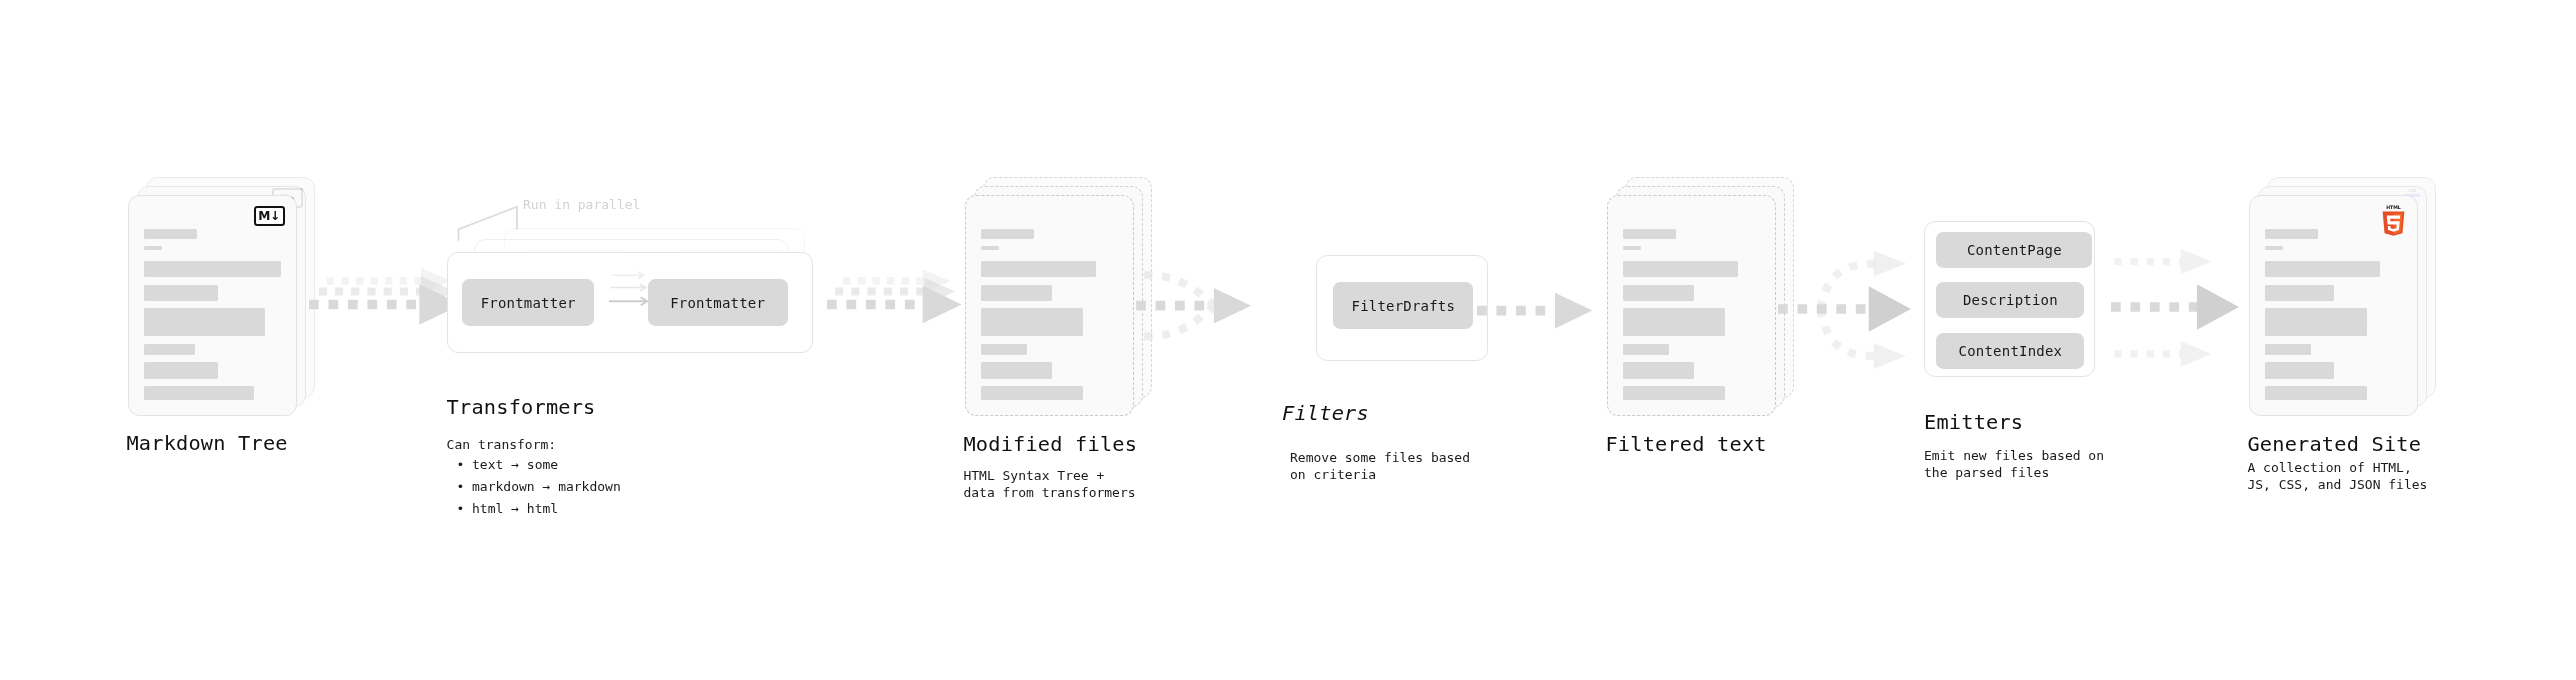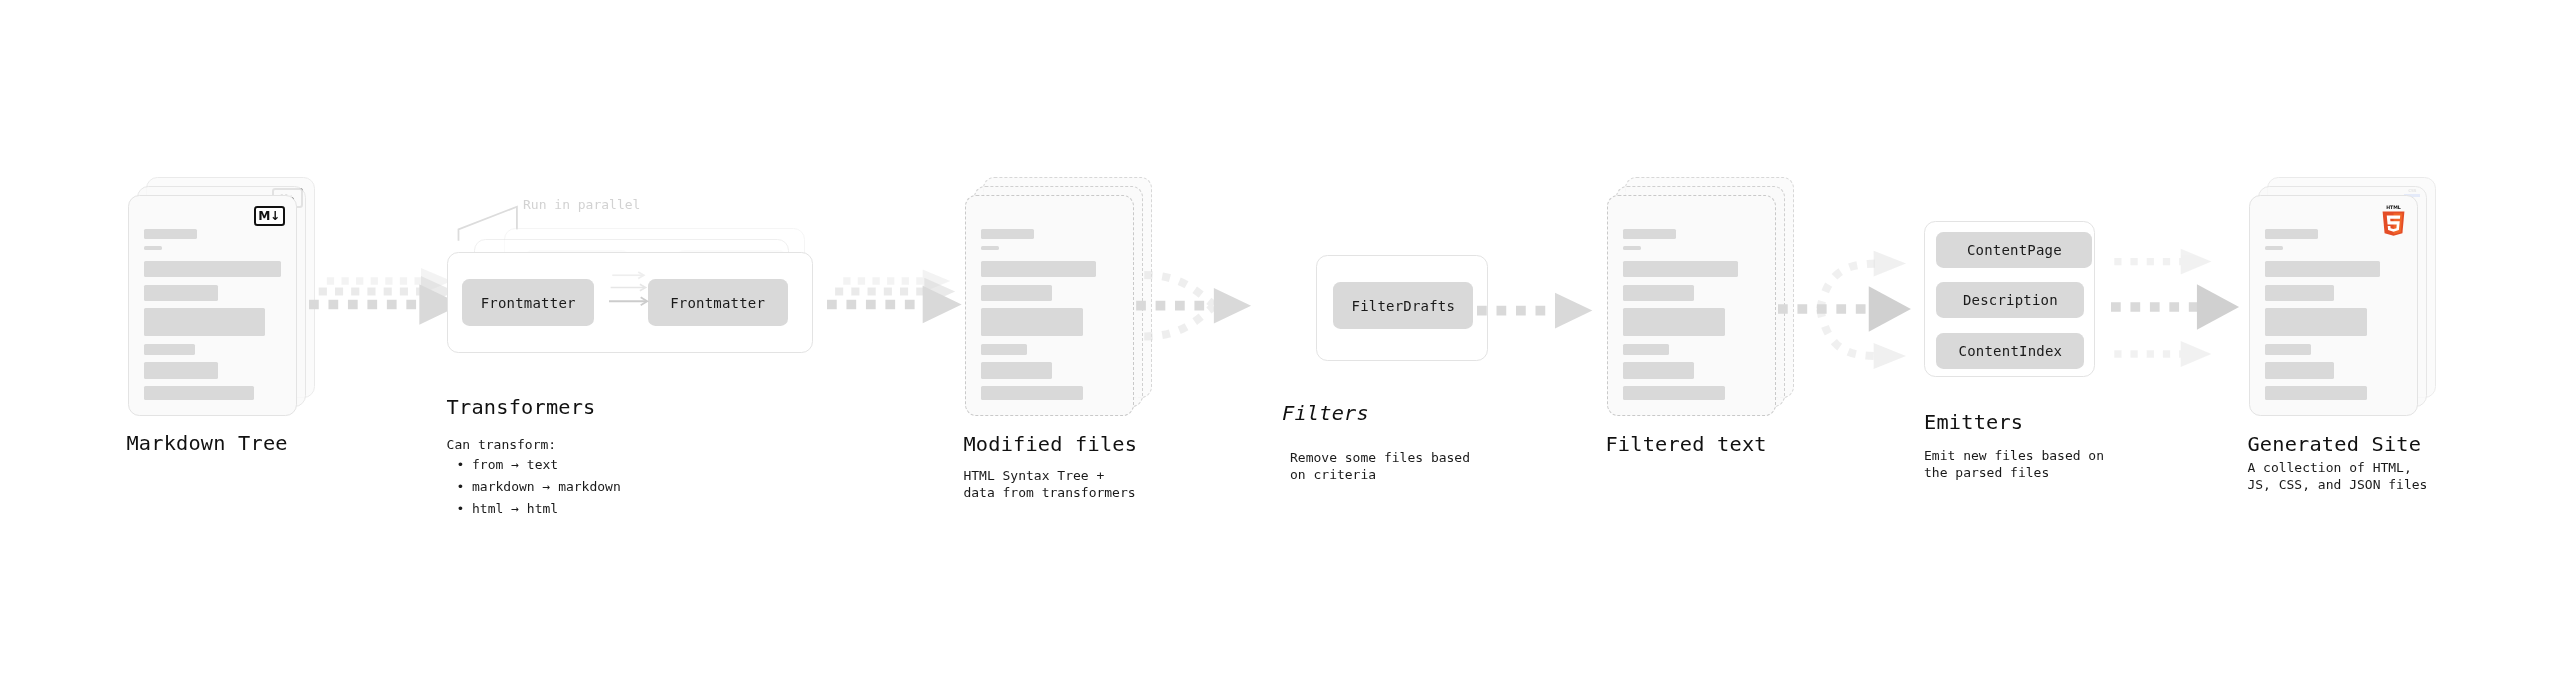--- a/index.html
+++ b/index.html
@@ -187,21 +187,21 @@
           <polyline points="38,21 45,25 38,29"></polyline>
       </g>
       <g opacity=".85" stroke="#c4c4c4" stroke-width="2.2" fill="none">
         <line x1="0" y1="42" x2="46" y2="42"></line>
           <polyline points="39,37 47,42 39,47"></polyline>
       </g>
     </svg>
 
     <div class="title" style="left:1.6px; top:203px;">Transformers</div>
     <div class="sub" style="left:1.6px; top:244px;">Can transform:</div>
-    <div class="sub" style="left:11.4px; top:264px;">• from → text</div>
+    <div class="sub" style="left:11.4px; top:264px;">• text → some</div>
     <div class="sub" style="left:11.4px; top:286px;">• markdown → markdown</div>
     <div class="sub" style="left:11.4px; top:308px;">• html → html</div>
   </div>
 
   <div class="node" style="left:827px; top:268px;">
     <svg width="146" height="73" viewBox="0 0 180 90">
       <g opacity="0.30">
         <line x1="20" y1="16" x2="126" y2="16" stroke="#d9d9d9" stroke-width="9" stroke-dasharray="9 9"></line>
         <polygon points="118,2 152,16 118,30" fill="#d9d9d9"></polygon>
       </g>

